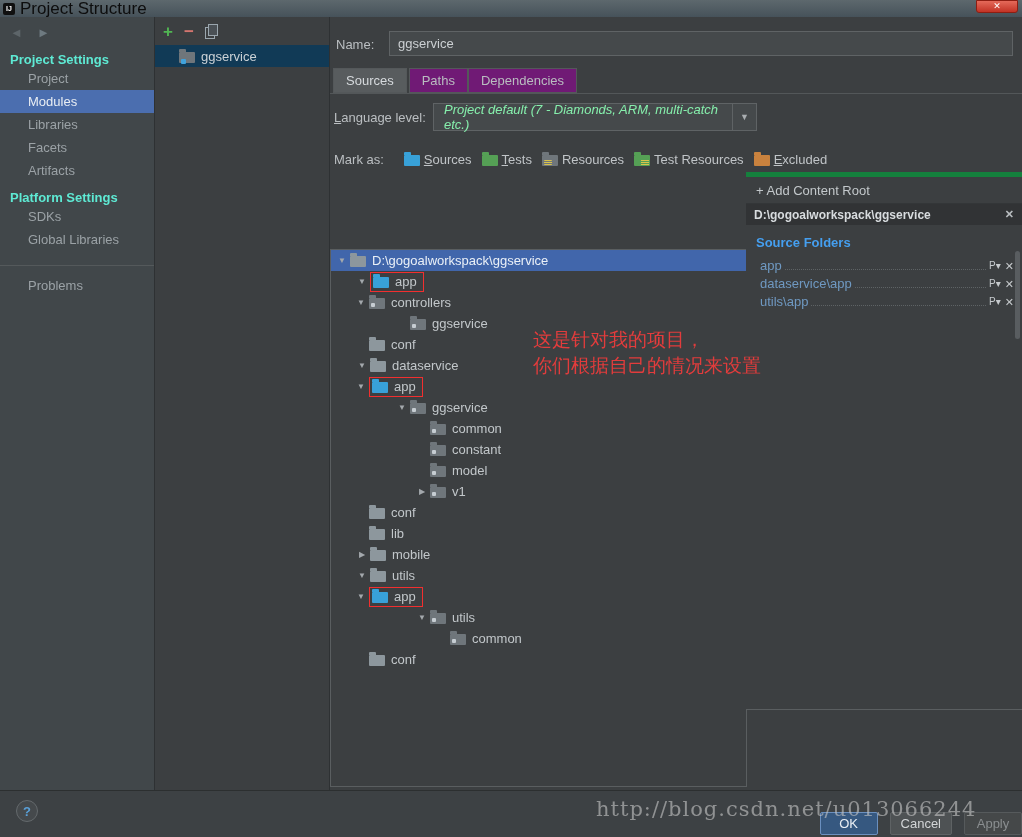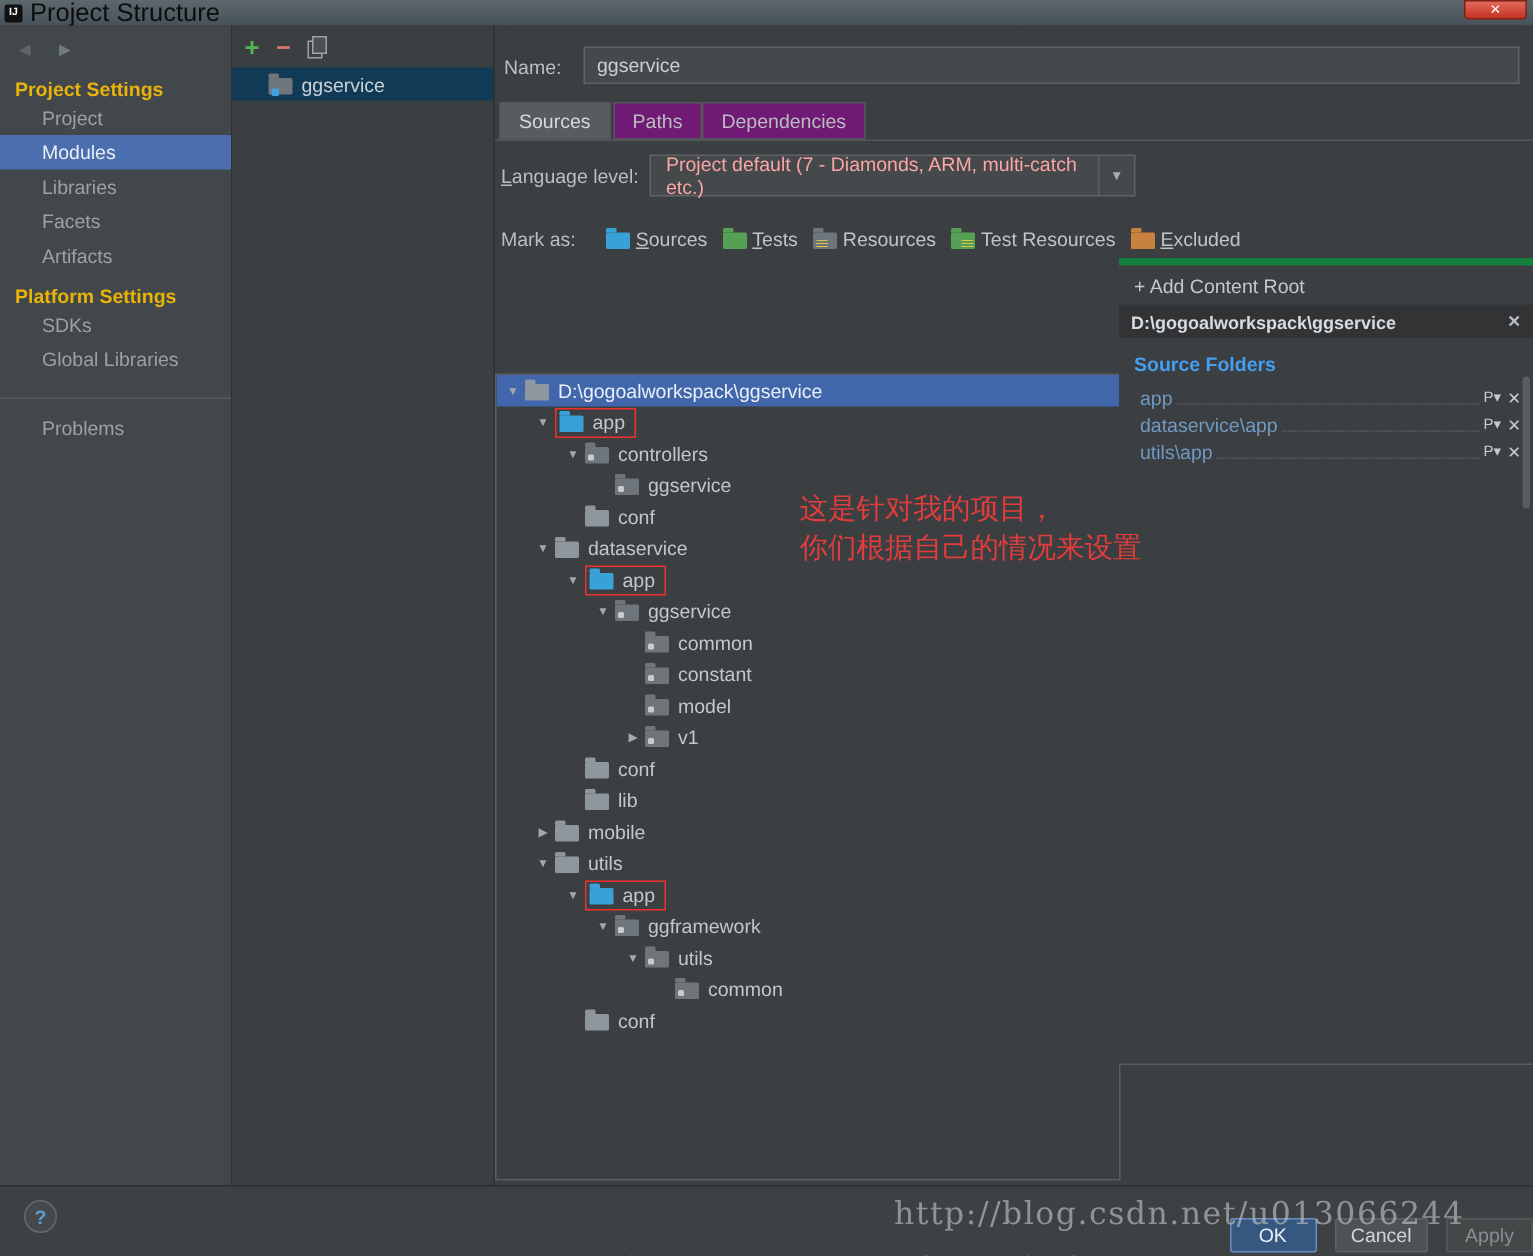--- a/index.html
+++ b/index.html
@@ -16,21 +16,21 @@
   .close-btn { position:absolute; right:4px; top:0; width:42px; height:13px;
     background:linear-gradient(#e56a5a,#c23325); border:1px solid #8e1e12; border-radius:0 0 3px 3px;
     color:#fff; font-size:9px; text-align:center; line-height:11px; }
   .close-btn::before { content:"✕"; }
 
   
   #sidebar { position:absolute; left:0; top:17px; width:155px; height:773px; background:#41474a; border-right:1px solid #2e3133; }
   .nav-arrows { display:flex; gap:14px; padding:8px 0 4px 10px; }
   .nav-arrow { color:#5d6569; font-size:13px; font-weight:bold; }
   .nav-arrow.fwd { color:#6e7a80; }
-  .side-header { font-weight:bold; color:#eab308; padding:8px 0 4px 10px; height:23px; }
+  .side-header { font-weight:bold; color:#5eead4; padding:8px 0 4px 10px; height:23px; }
   .side-item { color:#9ba2a6; padding-left:28px; height:23px; line-height:23px; }
   .side-item.selected { background:#4b6eaf; color:#e8edf3; }
   .side-divider { border-top:1px solid #54595b; margin:14px 0 8px 0; }
 
   
   #modcol { position:absolute; left:155px; top:17px; width:175px; height:773px; background:#3c3f41; border-right:1px solid #2e3133; }
   .mod-toolbar { display:flex; align-items:center; gap:11px; height:28px; padding-left:8px; }
   .tb-plus { color:#51b653; font-size:17px; font-weight:bold; line-height:1; }
   .tb-minus { color:#d4756f; font-size:17px; font-weight:bold; line-height:1; }
   .tb-copy { position:relative; width:12px; height:14px; }
@@ -58,35 +58,35 @@
   .tabs { position:absolute; left:3px; top:51px; display:flex; }
   .tab { height:25px; line-height:23px; padding:0 12px; border:1px solid #54585a; background:#701a75; color:#b9bdc0; }
   .tab.active { background:#585c5e; color:#d6dadd; margin-right:2px; }
   #tabpanel { position:absolute; left:0; right:0; top:76px; bottom:0; border-top:1px solid #535759; }
 
   .lang-row { position:absolute; left:4px; top:16px; }
   .mn { display:inline-block; }
   .mn::first-letter { text-decoration:underline; }
   .combo { position:absolute; left:103px; top:9px; width:324px; height:28px; background:#45494b;
     border:1px solid #5f6365; display:flex; align-items:center; }
-  .combo .combo-text { flex:1; padding:0 10px; color:#fca5a5; }
+  .combo .combo-text { flex:1; padding:0 10px; color:#86efac;font-style:italic; }
   .combo .combo-arrow { width:24px; height:100%; border-left:1px solid #5f6365; display:flex; align-items:center; justify-content:center; color:#a9adb0; font-size:9px; }
 
   .markas-row { position:absolute; left:4px; top:58px; display:flex; align-items:center; gap:10px; }
   .mark-item { display:flex; align-items:center; gap:4px; color:#c0c4c7; }
 
   
   #tree { position:absolute; left:0; top:155px; width:417px; height:538px; border:1px solid #5a5e60; border-right:1px solid #5a5e60; overflow:hidden; }
   .trow { display:flex; align-items:center; height:21px; color:#c2c7ca; white-space:nowrap; }
   .trow.sel { background:#4166ab; color:#eaf0f7; }
   .arrow { width:16px; flex:0 0 auto; text-align:center; color:#a3a8ac; font-size:8px; }
   .arr-d::before { content:"▼"; }
   .arr-r::before { content:"▶"; }
   .trow .lbl { margin-left:6px; }
-  .lvl0 { padding-left:3px; } .lvl1 { padding-left:23px; } .lvl2 { padding-left:43px; }
+  .lvl0 { padding-left:3px; } .lvl1 { padding-left:23px; } .lvl2 { padding-left:22px; }
   .lvl3 { padding-left:63px; } .lvl4 { padding-left:83px; } .lvl5 { padding-left:103px; }
   .redbox { display:inline-flex; align-items:center; border:1px solid #f22f2f; padding:1px 6px 2px 2px; }
   .redbox .lbl { margin-left:6px; }
 
   #annotation { position:absolute; left:533px; top:327px; color:#e23c3c; font-size:19px; line-height:26px; z-index:6; }
 
   
   .exclude-label { position:absolute; left:4px; top:717px; color:#bbbfc2; }
   .exclude-input { position:absolute; left:82px; top:711px; width:329px; height:23px; background:#3f4244;
     border:1px solid #626668; color:#ccd0d3; padding:0 6px; font-family:"Liberation Sans",sans-serif; font-size:13px; }
@@ -287,25 +287,20 @@
           <span class="folder"></span>
           <span class="lbl">utils</span>
         </div>
         <div class="trow lvl2">
           <span class="arrow arr-d"></span>
           <span class="redbox">
             <span class="folder f-blue"></span>
             <span class="lbl">app</span>
           </span>
         </div>
-        <div class="trow lvl3">
-          <span class="arrow arr-d"></span>
-          <span class="folder f-pkg"></span>
-          <span class="lbl">ggframework</span>
-        </div>
         <div class="trow lvl4">
           <span class="arrow arr-d"></span>
           <span class="folder f-pkg"></span>
           <span class="lbl">utils</span>
         </div>
         <div class="trow lvl5">
           <span class="arrow"></span>
           <span class="folder f-pkg"></span>
           <span class="lbl">common</span>
         </div>

